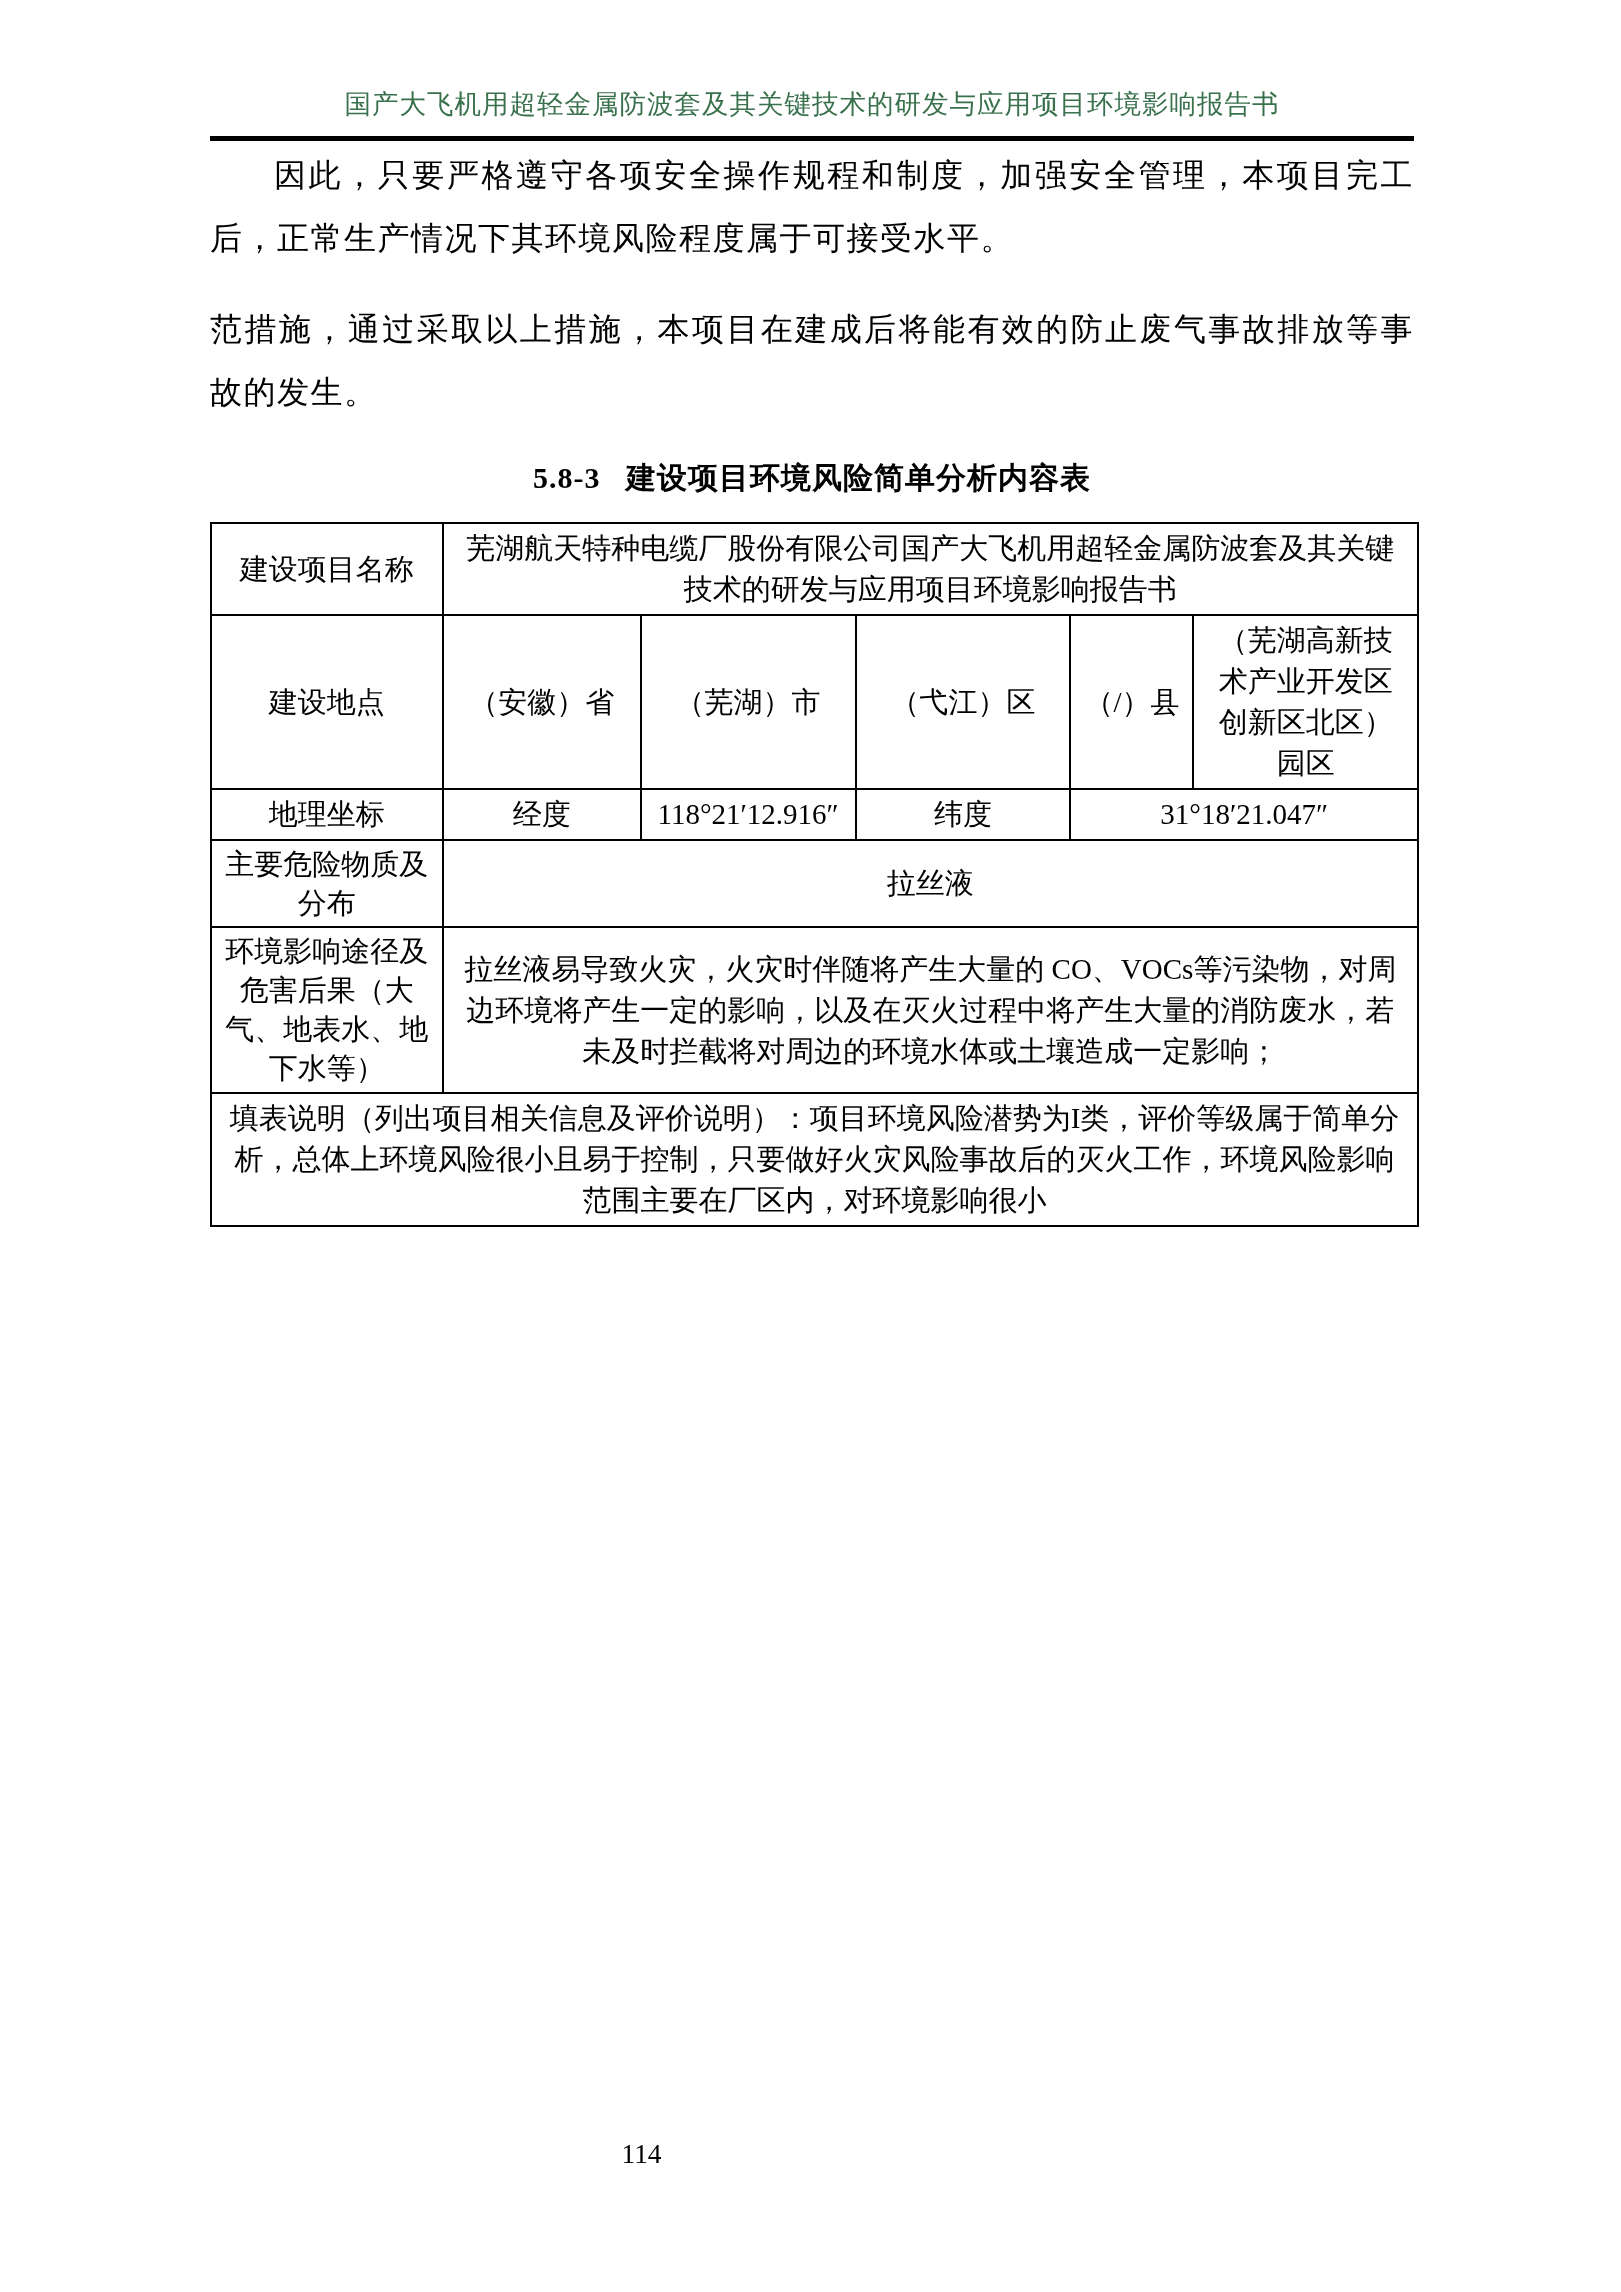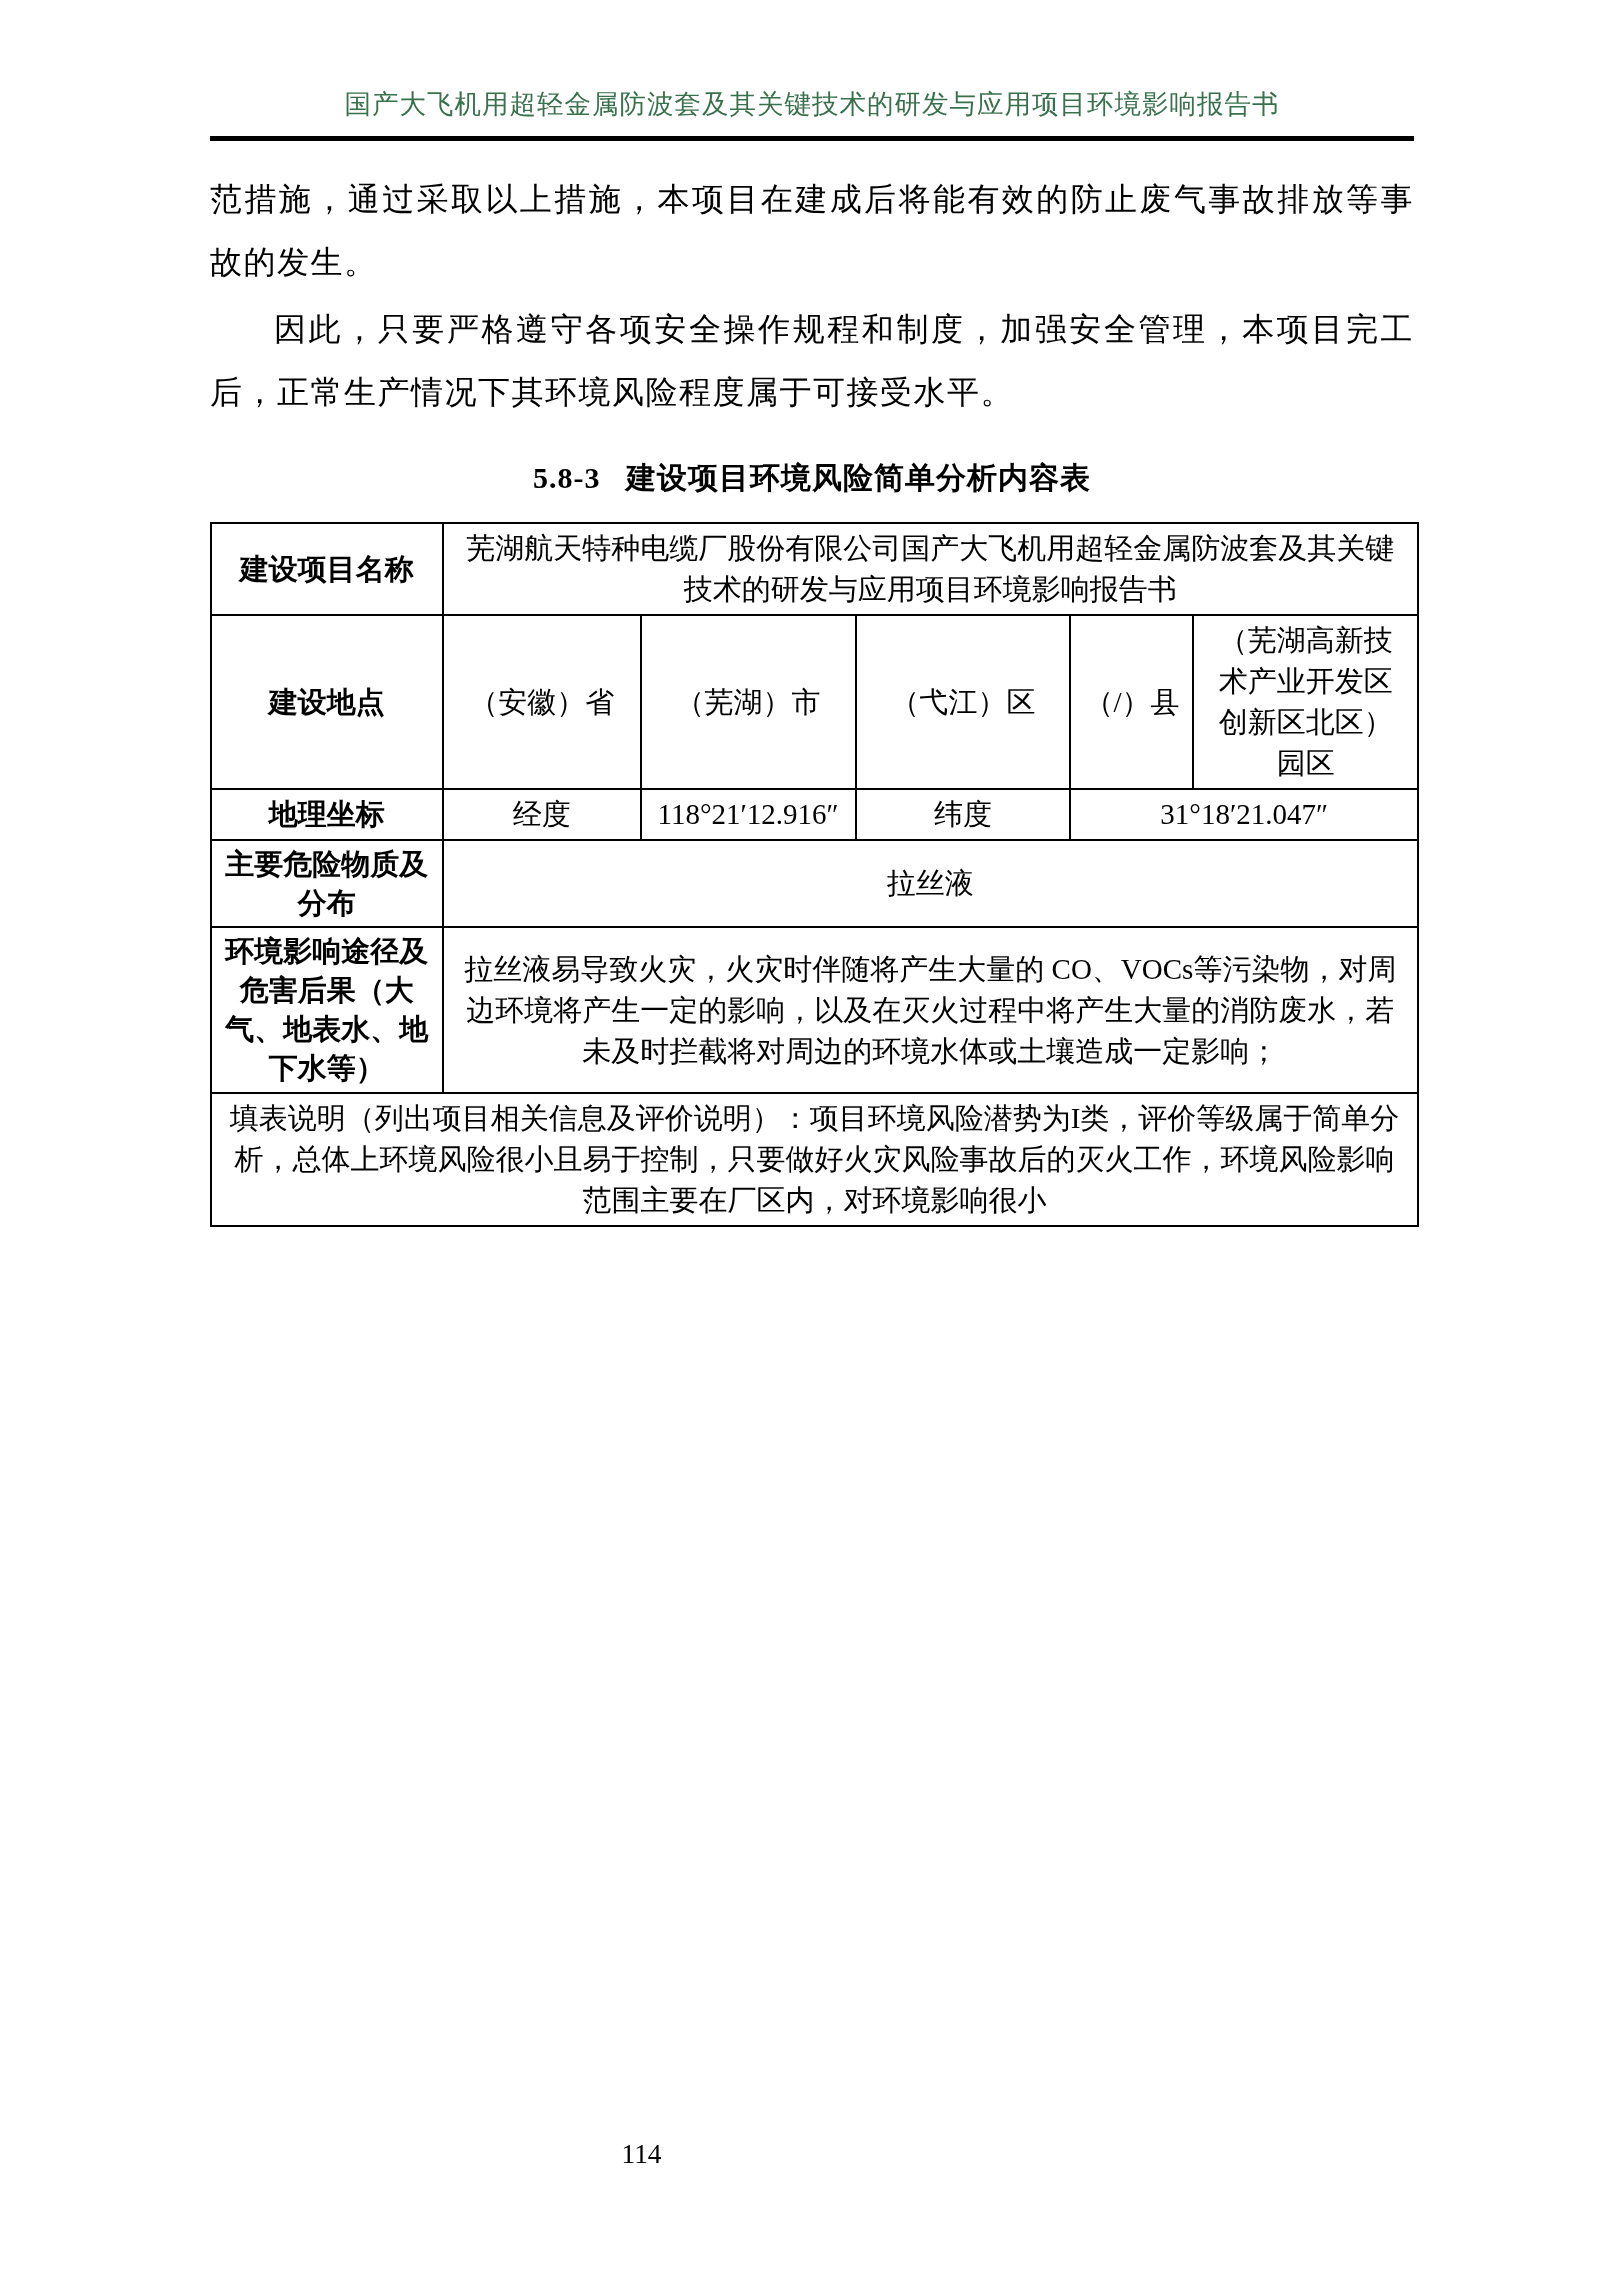--- a/index.html
+++ b/index.html
@@ -57,21 +57,21 @@
   table.risk td, table.risk th{
     border:2.9px solid #000000;
     padding:3.9px 9.8px;
     text-align:center;
     vertical-align:middle;
     line-height:41px;
     font-weight:400;
     word-break:break-all;
   }
   table.risk th.lbl{
-    font-weight:700;
+    font-weight:400;
     line-height:39px;
   }
   table.risk .r1{height:74px;}
   table.risk .r2{height:118px;}
   table.risk .r3{height:44px;}
   table.risk .r4{height:78px;}
   table.risk .r5{height:136px;}
   table.risk .r6{height:74px;}
   table.risk .r7{height:113px;margin-top:14px;}
   td.paragraph{
@@ -99,22 +99,22 @@
 
 <div class="page">
   <div class="content">
 
     <header>
       <div class="header-title">国产大飞机用超轻金属防波套及其关键技术的研发与应用项目环境影响报告书</div>
       <div class="header-rule"></div>
     </header>
 
     <main>
+      <p class="body-par indent">因此，只要严格遵守各项安全操作规程和制度，加强安全管理，本项目完工后，正常生产情况下其环境风险程度属于可接受水平。</p>
       <p class="body-par first">范措施，通过采取以上措施，本项目在建成后将能有效的防止废气事故排放等事故的发生。</p>
-      <p class="body-par indent">因此，只要严格遵守各项安全操作规程和制度，加强安全管理，本项目完工后，正常生产情况下其环境风险程度属于可接受水平。</p>
 
       <div class="caption">
         <span class="cap-num">5.8-3</span><span>建设项目环境风险简单分析内容表</span>
       </div>
 
       <table class="risk">
         <colgroup>
           <col style="width:19.2%">
           <col style="width:16.4%">
           <col style="width:17.8%">

